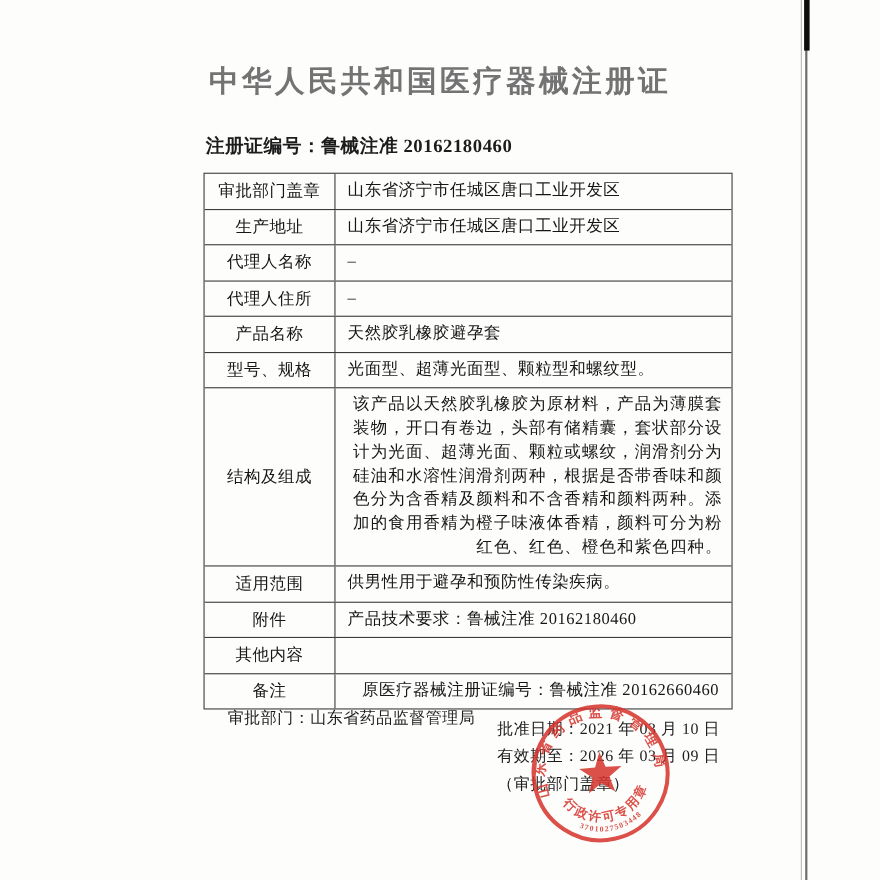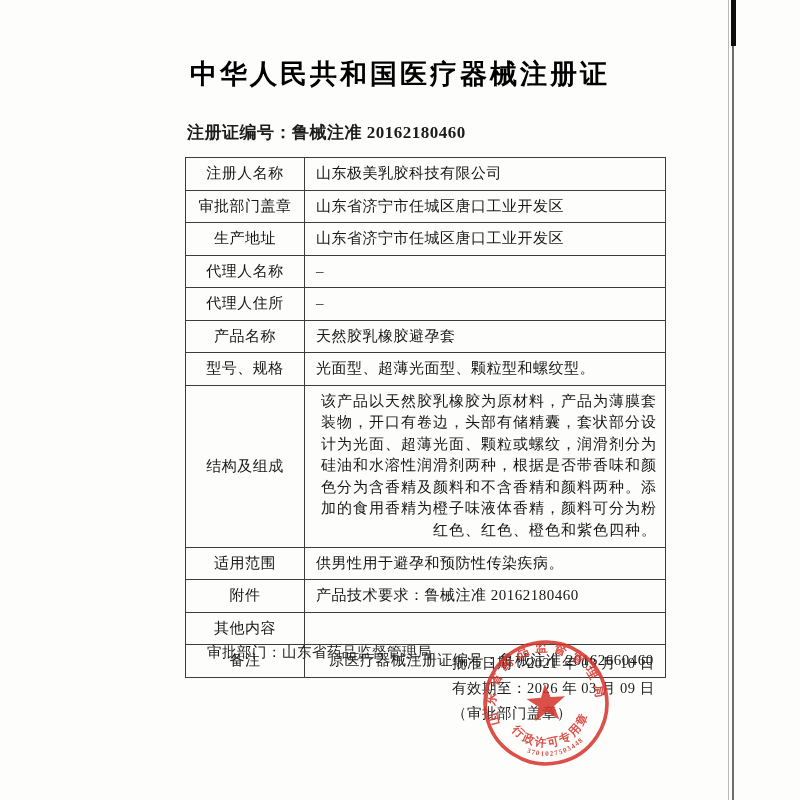--- a/index.html
+++ b/index.html
@@ -5,21 +5,21 @@
   html,body{margin:0;padding:0;}
   body{
     width:800px;height:800px;position:relative;overflow:hidden;
     background:#fdfdfc;
     font-family:"Liberation Serif","DejaVu Serif",serif;
     color:#1c1c1c;
   }
   .title{
     position:absolute;top:56px;left:0;width:800px;
     text-align:center;font-size:27px;font-weight:600;letter-spacing:3px;
-    color:#000000;
+    color:#737373;
   }
   .regline{
     position:absolute;left:187px;top:121px;
     font-size:17px;font-weight:700;letter-spacing:0.5px;
   }
   .cert-table{
     position:absolute;left:185px;top:157px;width:481px;
     border:1.6px solid #3c3c3c;box-sizing:border-box;
     background:transparent;
   }
@@ -60,24 +60,20 @@
   .scan-artifact .cap{position:absolute;left:3px;top:0;width:5px;height:46px;background:#0d0d0d;}
 </style>
 </head>
 <body>
 
 <div class="title">中华人民共和国医疗器械注册证</div>
 
 <div class="regline">注册证编号：鲁械注准 20162180460</div>
 
 <div class="cert-table" id="cert-table">
-    <div class="row">
-      <div class="label-cell">注册人名称</div>
-      <div class="value-cell">山东极美乳胶科技有限公司</div>
-    </div>
     <div class="row">
       <div class="label-cell">审批部门盖章</div>
       <div class="value-cell">山东省济宁市任城区唐口工业开发区</div>
     </div>
     <div class="row">
       <div class="label-cell">生产地址</div>
       <div class="value-cell">山东省济宁市任城区唐口工业开发区</div>
     </div>
     <div class="row">
       <div class="label-cell">代理人名称</div>

